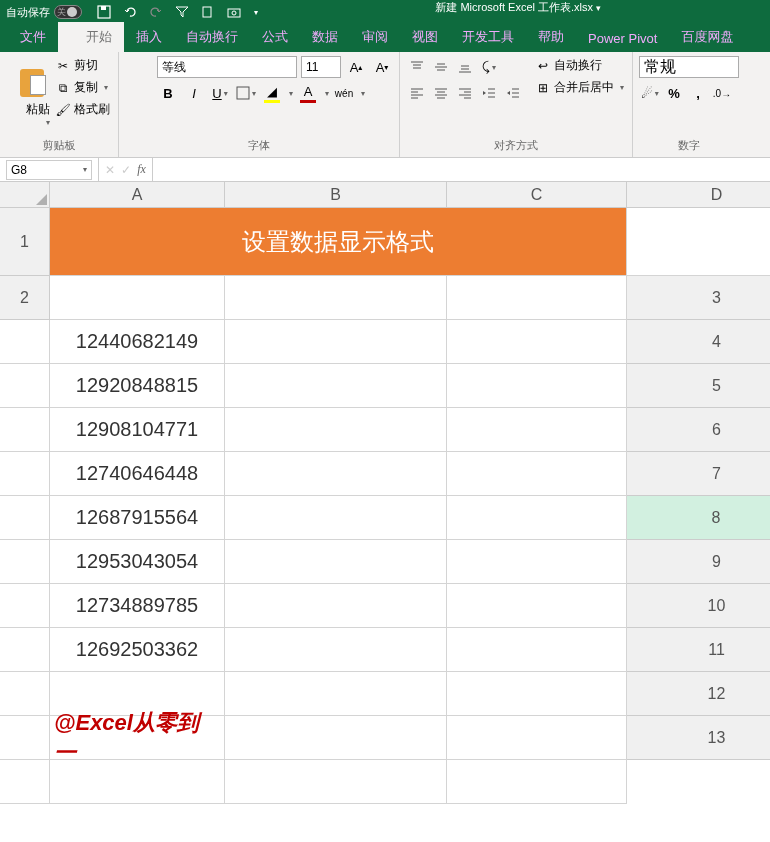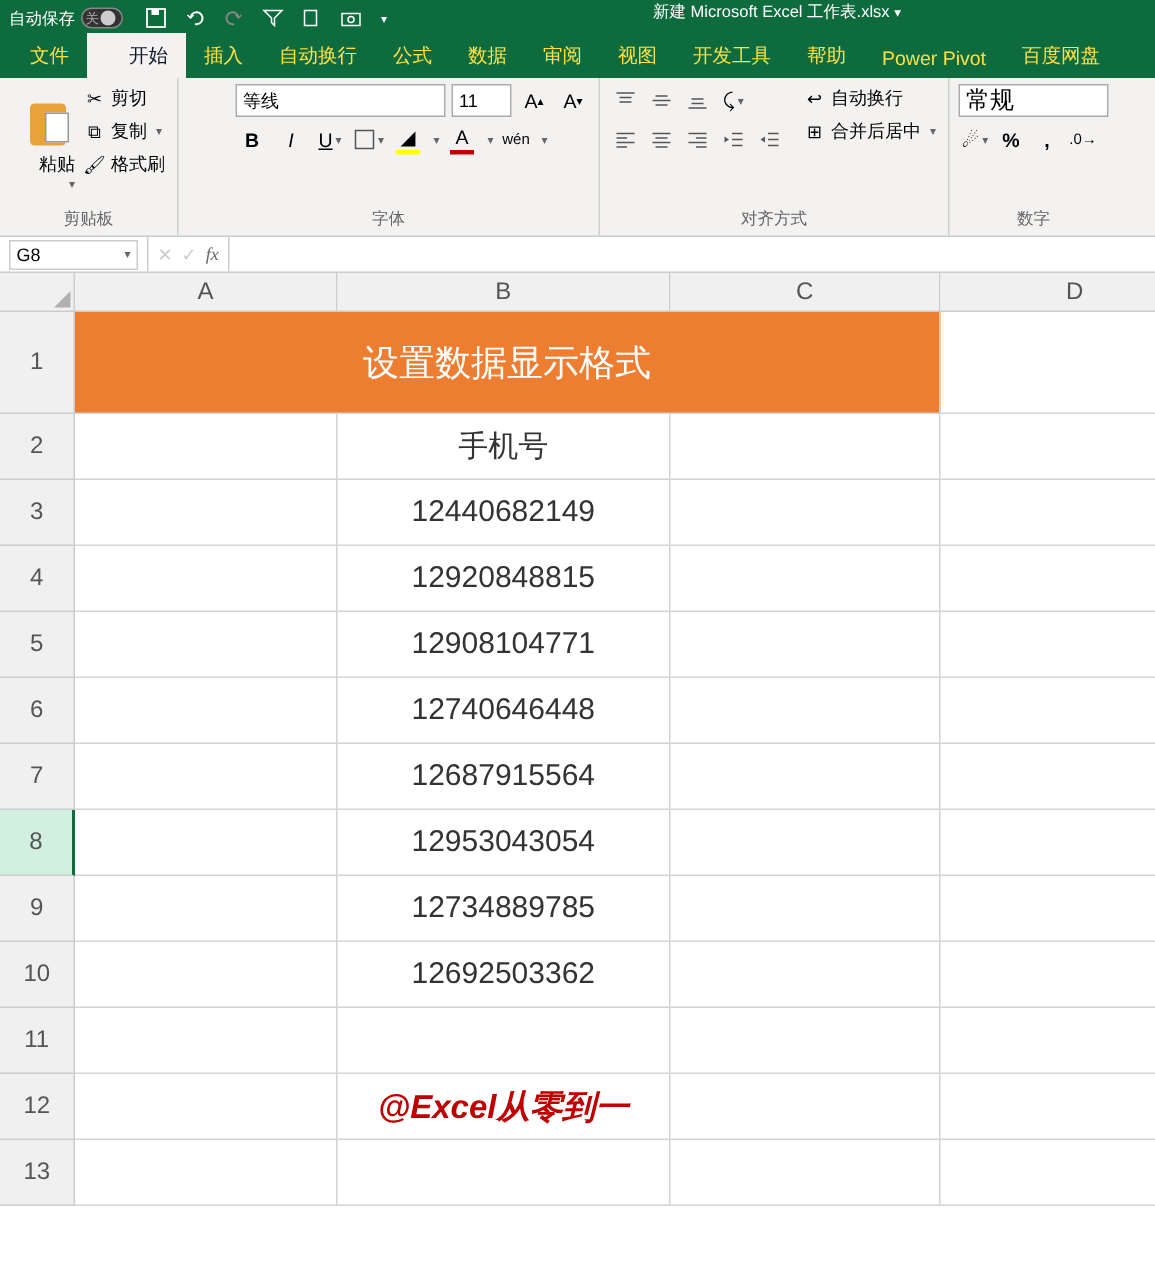--- a/index.html
+++ b/index.html
@@ -10,22 +10,22 @@
 .autosave { display: flex; align-items: center; padding: 0 6px; gap: 4px; }
 .toggle { width: 28px; height: 14px; border: 1px solid #888; border-radius: 7px; background: #333; position: relative; display: flex; align-items: center; }
 .toggle::after { content: ""; width: 10px; height: 10px; background: #ccc; border-radius: 50%; margin-left: 1px; }
 .toggle-label { font-size: 9px; color: #aaa; margin-left: 2px; }
 .qat { display: flex; gap: 10px; padding: 0 8px; align-items: center; }
 .qat-icon { width: 16px; height: 16px; display: flex; align-items: center; justify-content: center; color: #fff; }
 .titlebar-title { flex: 1; text-align: center; color: #fff; }
 
 
 .ribbon-tabs { background: #0e6b3e; display: flex; padding: 0 8px; height: 28px; align-items: flex-end; }
-.ribbon-tab { padding: 6px 12px; color: #fde047; font-size: 13px; cursor: pointer; }
-.ribbon-tab.active { background: #f3f2f1; color: #0f172a; padding-left: 28px; }
+.ribbon-tab { padding: 6px 12px; color: #f0abfc; font-size: 13px; cursor: pointer; }
+.ribbon-tab.active { background: #f3f2f1; color: #737373; padding-left: 28px; }
 
 
 .ribbon { background: #f3f2f1; border-bottom: 1px solid #ccc; display: flex; height: 106px; }
 .ribbon-group { border-right: 1px solid #d0d0d0; padding: 4px 6px; display: flex; flex-direction: column; justify-content: space-between; }
 .group-label { font-size: 11px; color: #666; text-align: center; padding-top: 2px; }
 .group-body { display: flex; gap: 4px; flex: 1; }
 
 .paste-wrap { display: flex; flex-direction: column; align-items: flex-end; justify-content: center; width: 44px; }
 .paste-icon { width: 30px; height: 34px; position: relative; }
 .paste-icon .board { width: 24px; height: 28px; background: #e8a33d; border-radius: 3px; position: absolute; top: 4px; left: 0; }
@@ -339,21 +339,20 @@
   <div class="col-header">B</div>
   <div class="col-header">C</div>
   <div class="col-header">D</div>
 
   <div class="row-header row-1">1</div>
   <div class="merged-title row-1">设置数据显示格式</div>
   <div class="cell row-1"></div>
 
   <div class="row-header row-h">2</div>
   <div class="cell row-h"></div>
-  <div class="cell row-h">手机号</div>
   <div class="cell row-h"></div>
   <div class="cell row-h"></div>
 
   <div class="row-header row-h">3</div>
   <div class="cell row-h"></div>
   <div class="cell row-h">12440682149</div>
   <div class="cell row-h"></div>
   <div class="cell row-h"></div>
 
   <div class="row-header row-h">4</div>

